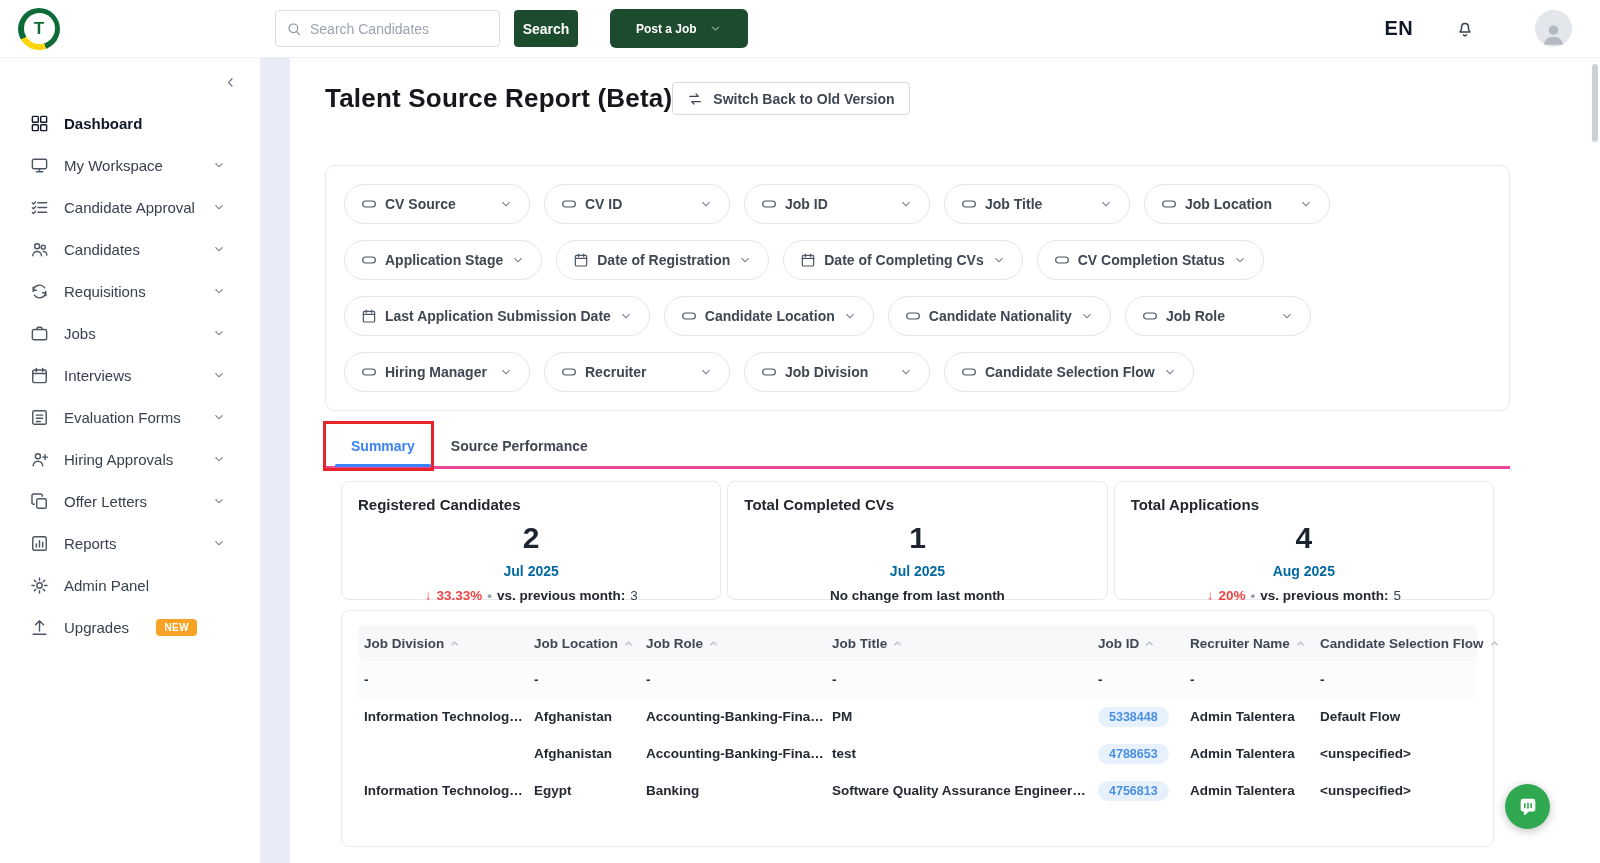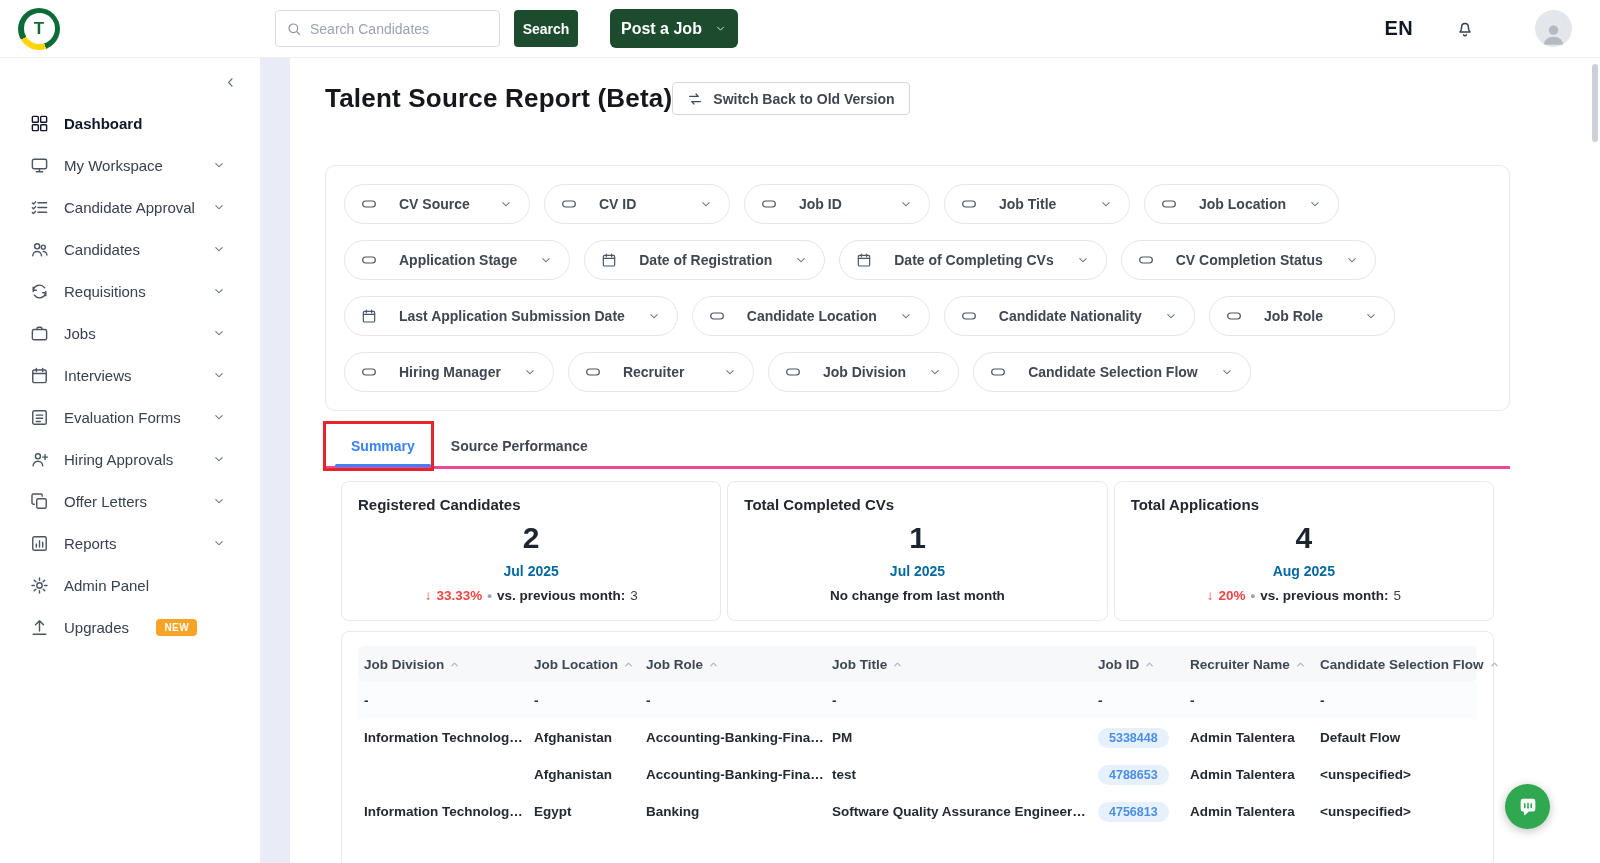--- a/index.html
+++ b/index.html
@@ -9,21 +9,21 @@
 
   
   .topbar { height:58px; display:flex; align-items:center; padding:0 28px 0 18px; background:#fff; border-bottom:1px solid #f1f1f3; position:relative; z-index:3; }
   .logo { width:42px; height:42px; border-radius:50%; background:conic-gradient(from 160deg, #ffd40a 0 22%, #0e6b38 22% 100%); display:flex; align-items:center; justify-content:center; cursor:pointer; flex:none; }
   .logo-inner { width:31px; height:31px; border-radius:50%; background:#fff; display:flex; align-items:center; justify-content:center; font-weight:bold; color:#0e6b38; font-size:17px; }
   .searchbox { margin-left:215px; width:225px; height:37px; border:1px solid #d9dde3; border-radius:4px; display:flex; align-items:center; padding:0 10px; gap:8px; background:#fff; }
   .searchbox input { border:none; outline:none; flex:1; font-size:14px; font-family:inherit; color:#374151; min-width:0; background:transparent; }
   .searchbox input::placeholder { color:#9aa3af; }
   .s-icon { width:16px; height:16px; color:#8b93a1; flex:none; }
   .btn-search { margin-left:14px; width:64px; height:37px; background:var(--btn_green); color:#fff; border:none; border-radius:4px; font-size:14px; font-weight:600; font-family:inherit; cursor:pointer; }
-  .btn-post { margin-left:32px; height:39px; padding:0 11px; background:var(--btn_green); color:#fff; border:none; border-radius:6px; font-size:16px; font-weight:600; display:flex; align-items:center; gap:12px; font-family:inherit; cursor:pointer; }
+  .btn-post { margin-left:32px; height:39px; padding:0 26px; background:var(--btn_green); color:#fff; border:none; border-radius:6px; font-size:12px; font-weight:600; display:flex; align-items:center; gap:12px; font-family:inherit; cursor:pointer; }
   .btn-post .pc { width:13px; height:13px; color:#d8e4da; }
   .top-right { margin-left:auto; display:flex; align-items:center; gap:42px; }
   .lang { font-size:20px; font-weight:700; color:#111827; cursor:pointer; letter-spacing:.3px; }
   .bell { width:20px; height:20px; color:#374151; cursor:pointer; }
   .avatar { width:37px; height:37px; border-radius:50%; background:#e3e6ea; color:#b3bac2; display:flex; align-items:flex-end; justify-content:center; overflow:hidden; cursor:pointer; margin-left:18px; }
   .avatar [data-icon], .avatar svg { width:27px; height:27px; }
 
   
   .app { display:flex; height:805px; background:var(--strip); }
   .sidebar { width:260px; background:#ffffff; padding-top:4px; flex:none; }
@@ -43,36 +43,36 @@
 
   
   .page-head { width:1185px; padding-top:24px; display:flex; align-items:center; justify-content:flex-start; }
   .page-head h1 { font-size:26px; font-weight:800; color:#15171c; letter-spacing:.2px; }
   .switch-btn { display:flex; align-items:center; gap:10px; height:33px; padding:0 14px; border:1px solid #d6dade; background:#fff; border-radius:4px; font-size:14px; font-weight:600; color:#3f4752; font-family:inherit; cursor:pointer; }
   .switch-btn .ic { width:16px; height:16px; color:#3f4752; }
 
   
   .filters-card { width:1185px; margin-top:50px; border:1px solid #e7e9ee; border-radius:10px; padding:18px; display:flex; flex-direction:column; gap:16px; background:#fff; }
   .filter-row { display:flex; gap:14px; }
-  .pill { min-width:186px; height:40px; border:1px solid #e3e6ea; background:#fff; border-radius:20px; display:flex; align-items:center; padding:0 16px; gap:22px; font-family:inherit; font-size:14px; font-weight:600; color:#3f4752; cursor:pointer; }
+  .pill { min-width:186px; height:40px; border:1px solid #e3e6ea; background:#fff; border-radius:20px; display:flex; align-items:center; padding:0 16px; gap:8px; font-family:inherit; font-size:14px; font-weight:600; color:#3f4752; cursor:pointer; }
   .pill-label { flex:1; text-align:left; white-space:nowrap; }
   .pill-ic { width:16px; height:16px; color:#4b5563; flex:none; }
   .pill-chev { width:14px; height:14px; color:#6b7280; flex:none; }
 
   
   .tabs-wrap { width:1185px; margin-top:16px; position:relative; border-bottom:3px solid #ec4899; }
   .tabs-row { display:flex; padding-left:8px; }
   .tab { padding:11px 18px 12px; font-size:14px; font-weight:600; color:#3f4752; cursor:pointer; position:relative; white-space:nowrap; }
   .tab.active { color:var(--tab_blue); }
   .tab.active::after { content:""; position:absolute; left:2px; right:2px; bottom:-1px; height:3px; background:var(--tab_blue); border-radius:2px; }
   .annotation-box { position:absolute; left:-2px; top:-6px; width:111px; height:50px; border:3px solid var(--annotation_red); z-index:4; pointer-events:none; }
 
   
   .stats-row { width:1153px; margin:12px 16px 0; display:flex; gap:6px; }
-  .stat-card { flex:1; border:1px solid #e7e9ee; border-radius:8px; padding:14px 16px; height:140px; display:flex; flex-direction:column; background:#fff; }
+  .stat-card { flex:1; border:1px solid #e7e9ee; border-radius:8px; padding:14px 16px; height:119px; display:flex; flex-direction:column; background:#fff; }
   .stat-title { font-size:15px; font-weight:700; color:#23272f; }
   .stat-value { text-align:center; font-size:30px; font-weight:800; color:#1c2430; margin-top:8px; }
   .stat-period { text-align:center; font-size:14px; font-weight:700; color:#0369a1; margin-top:8px; }
   .stat-delta { margin-top:9px; font-size:13.5px; font-weight:700; color:#23272f; display:flex; justify-content:center; align-items:center; gap:5px; }
   .stat-delta span:empty { display:none; }
   .d-arrow, .d-pct { color:var(--red); }
   .d-bullet { color:#9ca3af; }
   .d-prev { font-weight:400; color:#374151; }
 
   

